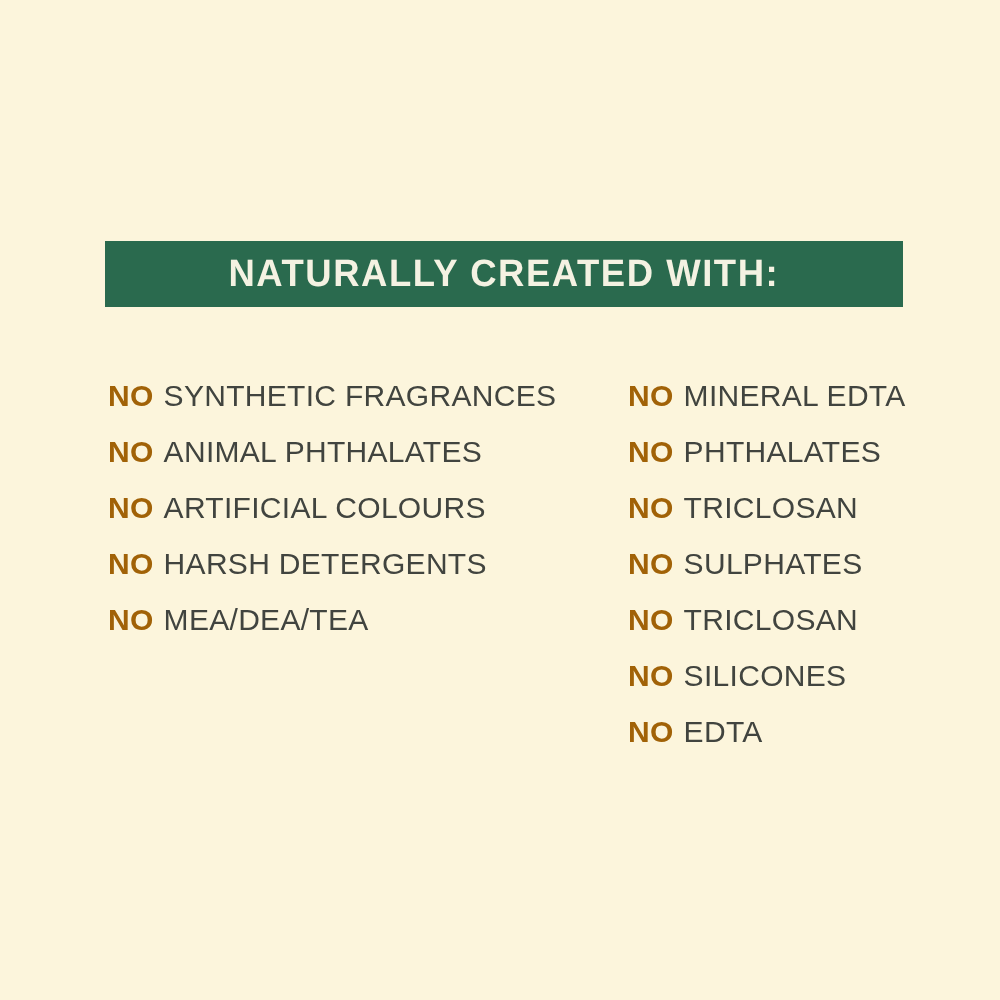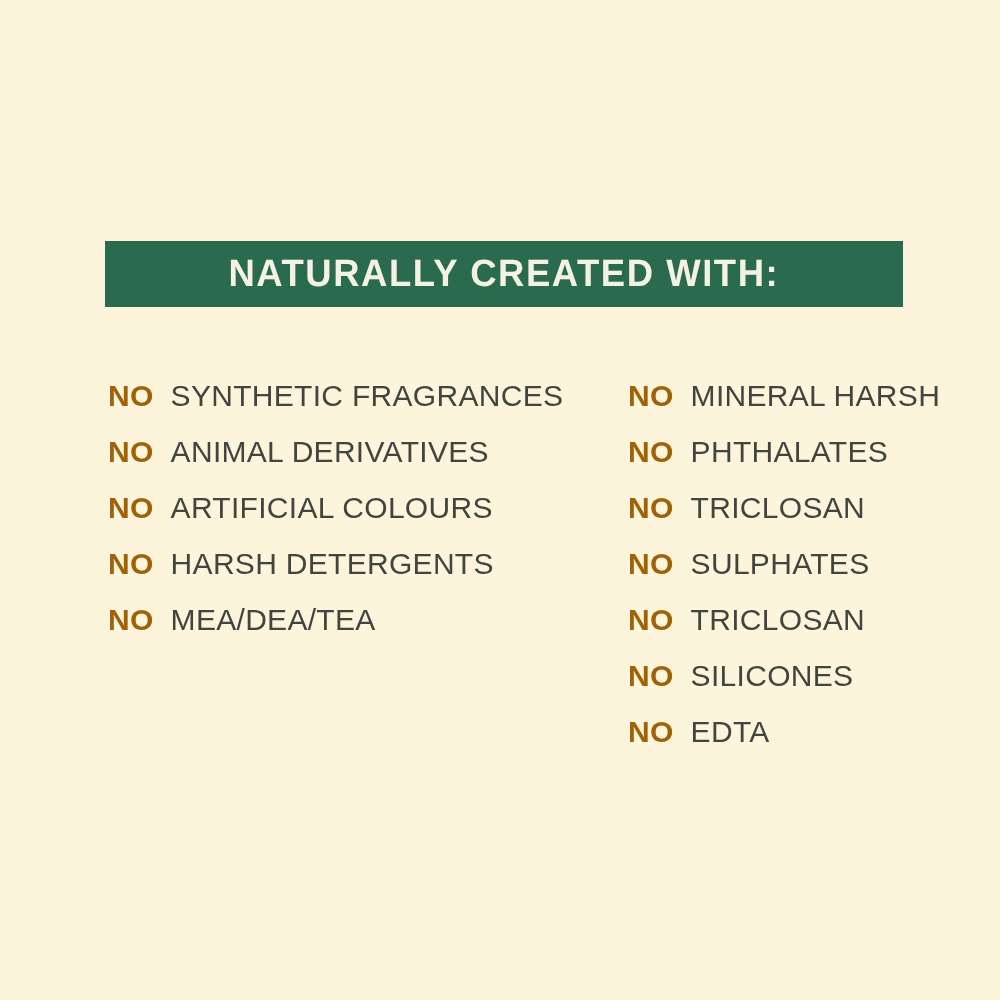--- a/index.html
+++ b/index.html
@@ -78,55 +78,55 @@
   .item-no {
     font-weight: bold;
     color: #a16207;
     letter-spacing: 0.3px;
   }
 
   .item-text {
     font-weight: normal;
     color: #41443f;
     letter-spacing: 0.3px;
-    margin-left: 17px;
+    margin-left: 10px;
   }
 </style>
 </head>
 <body>
 
 <div id="page">
 
   <div id="banner">
     <span id="banner-title">NATURALLY CREATED WITH:</span>
   </div>
 
   <div id="lists">
 
     <div class="column" id="col-left">
       <div class="list-item">
         <span class="item-no">NO</span><span class="item-text">SYNTHETIC FRAGRANCES</span>
       </div>
       <div class="list-item">
-        <span class="item-no">NO</span><span class="item-text">ANIMAL DERIVATIVES</span>
+        <span class="item-no">NO</span><span class="item-text">ANIMAL PHTHALATES</span>
       </div>
       <div class="list-item">
         <span class="item-no">NO</span><span class="item-text">ARTIFICIAL COLOURS</span>
       </div>
       <div class="list-item">
         <span class="item-no">NO</span><span class="item-text">HARSH DETERGENTS</span>
       </div>
       <div class="list-item">
         <span class="item-no">NO</span><span class="item-text">MEA/DEA/TEA</span>
       </div>
     </div>
 
     <div class="column" id="col-right">
       <div class="list-item">
-        <span class="item-no">NO</span><span class="item-text">MINERAL HARSH</span>
+        <span class="item-no">NO</span><span class="item-text">MINERAL EDTA</span>
       </div>
       <div class="list-item">
         <span class="item-no">NO</span><span class="item-text">PHTHALATES</span>
       </div>
       <div class="list-item">
         <span class="item-no">NO</span><span class="item-text">TRICLOSAN</span>
       </div>
       <div class="list-item">
         <span class="item-no">NO</span><span class="item-text">SULPHATES</span>
       </div>

